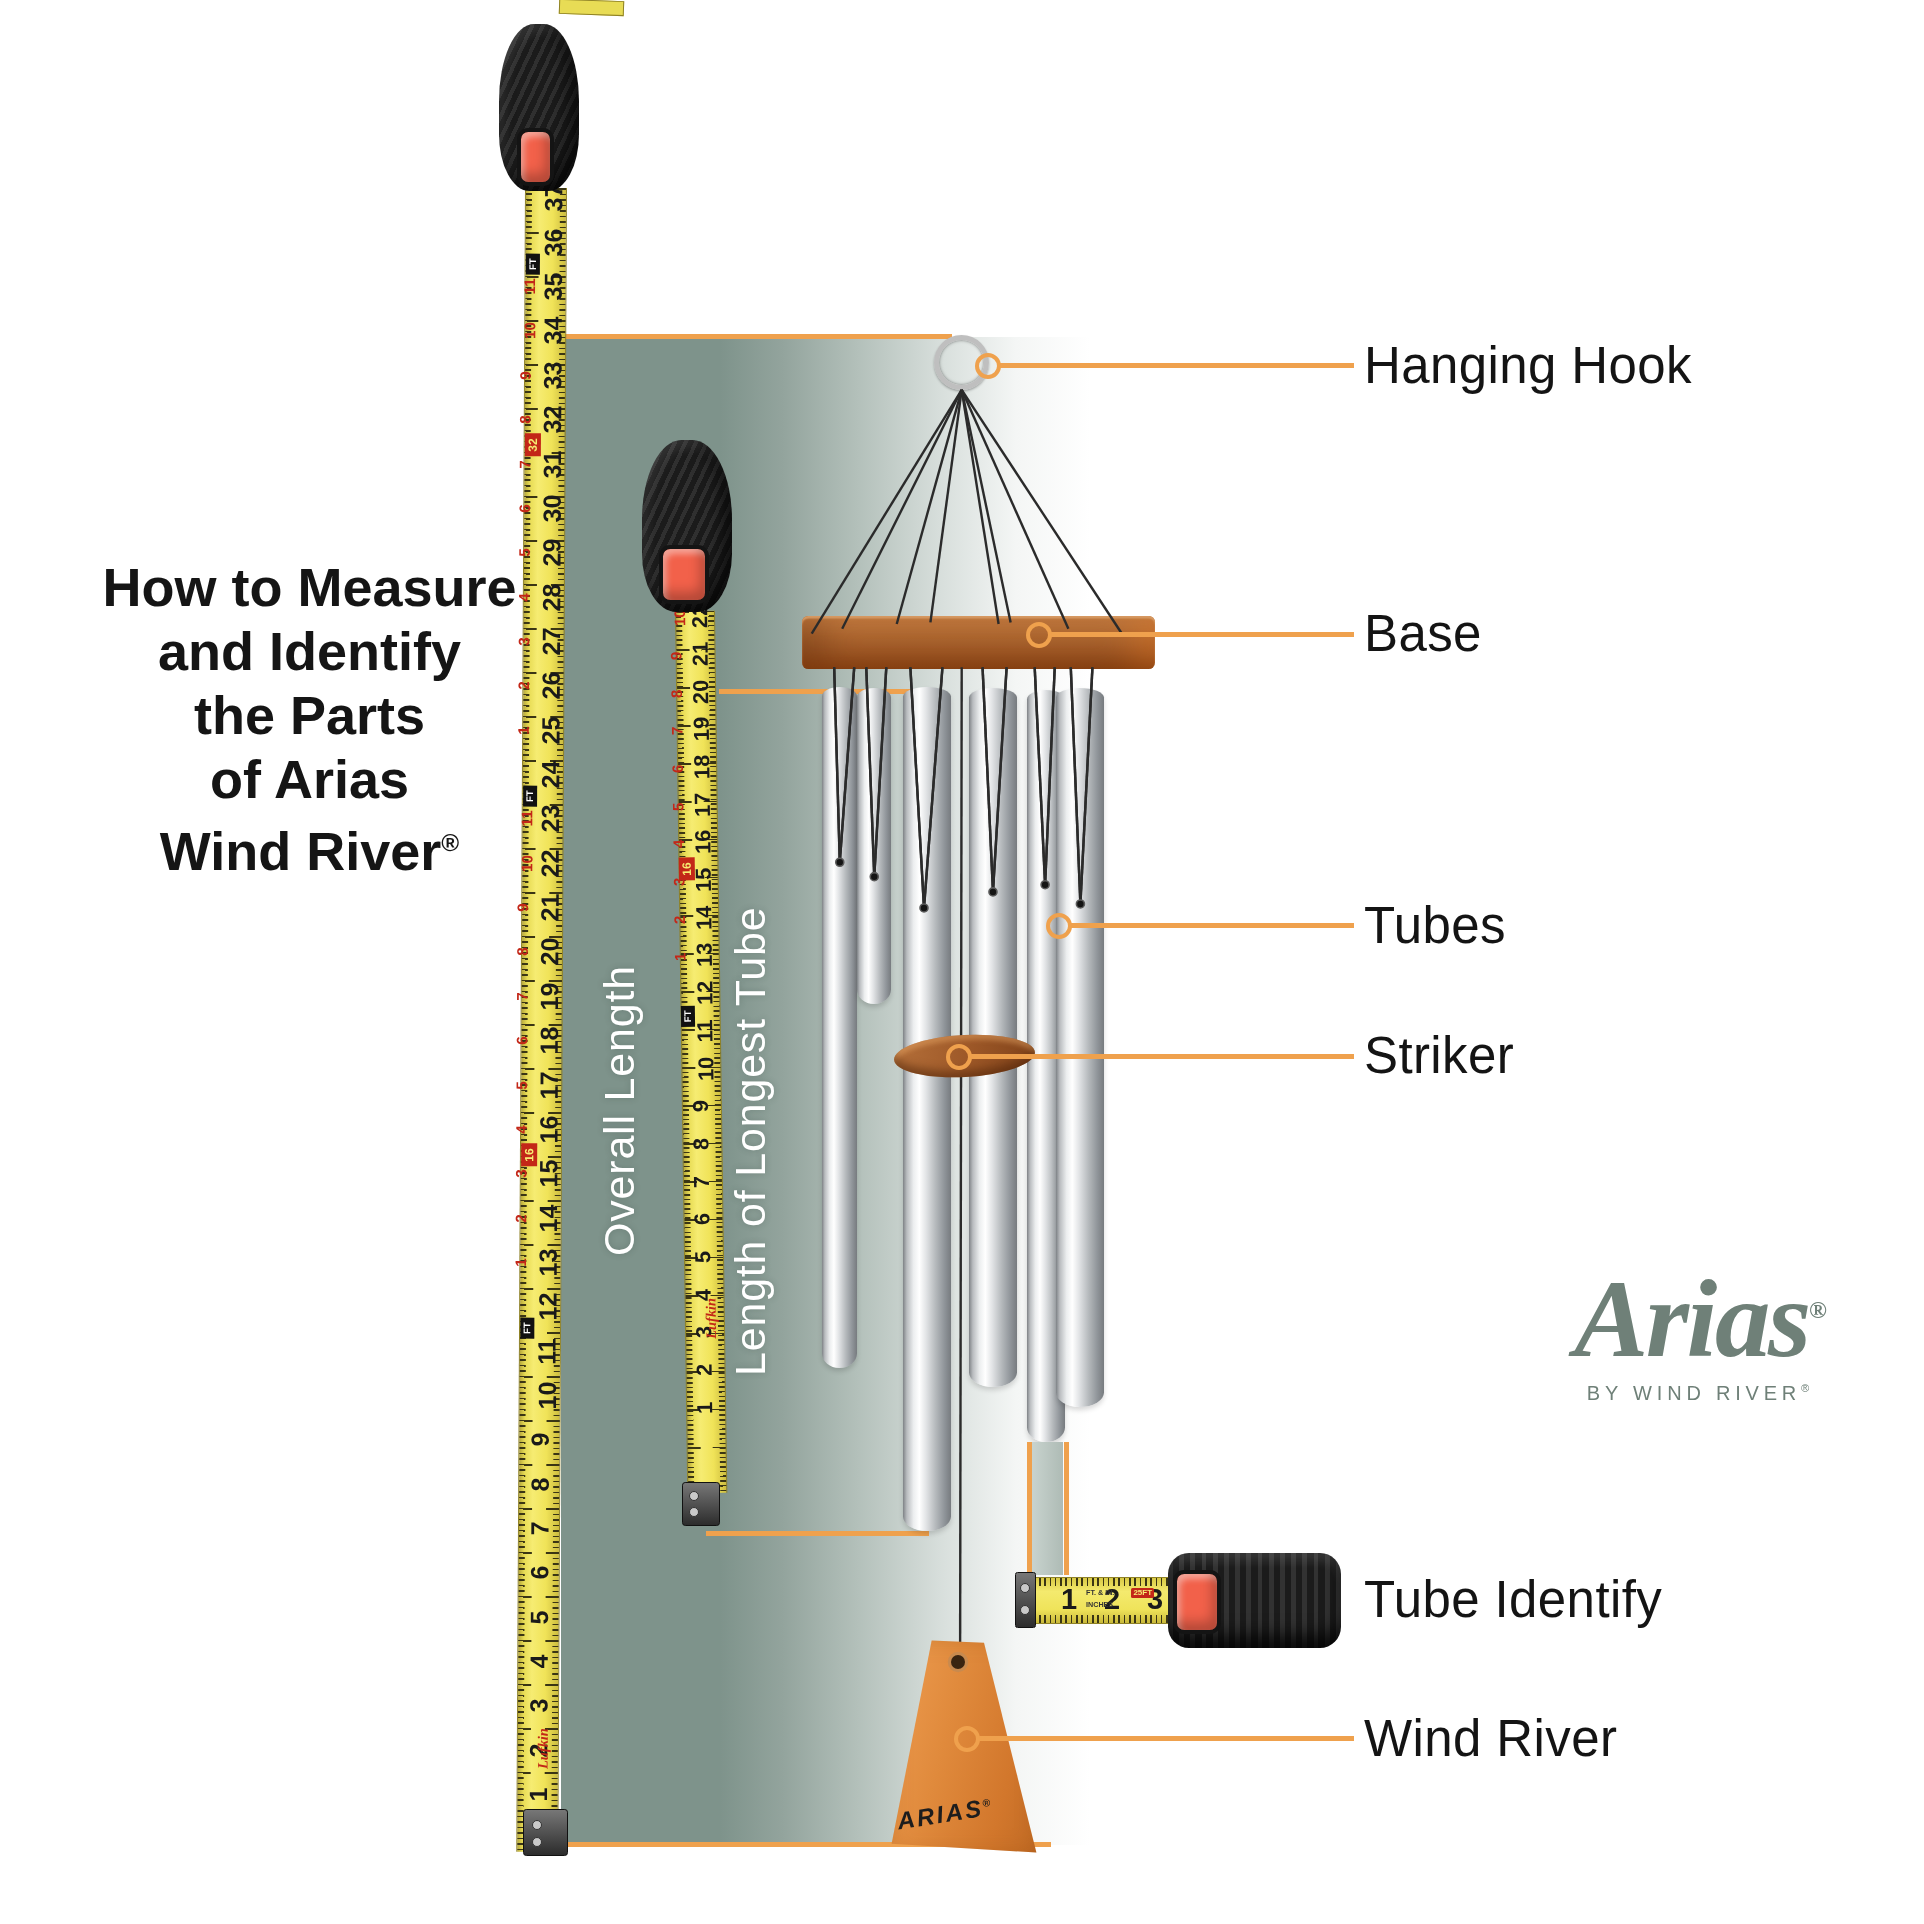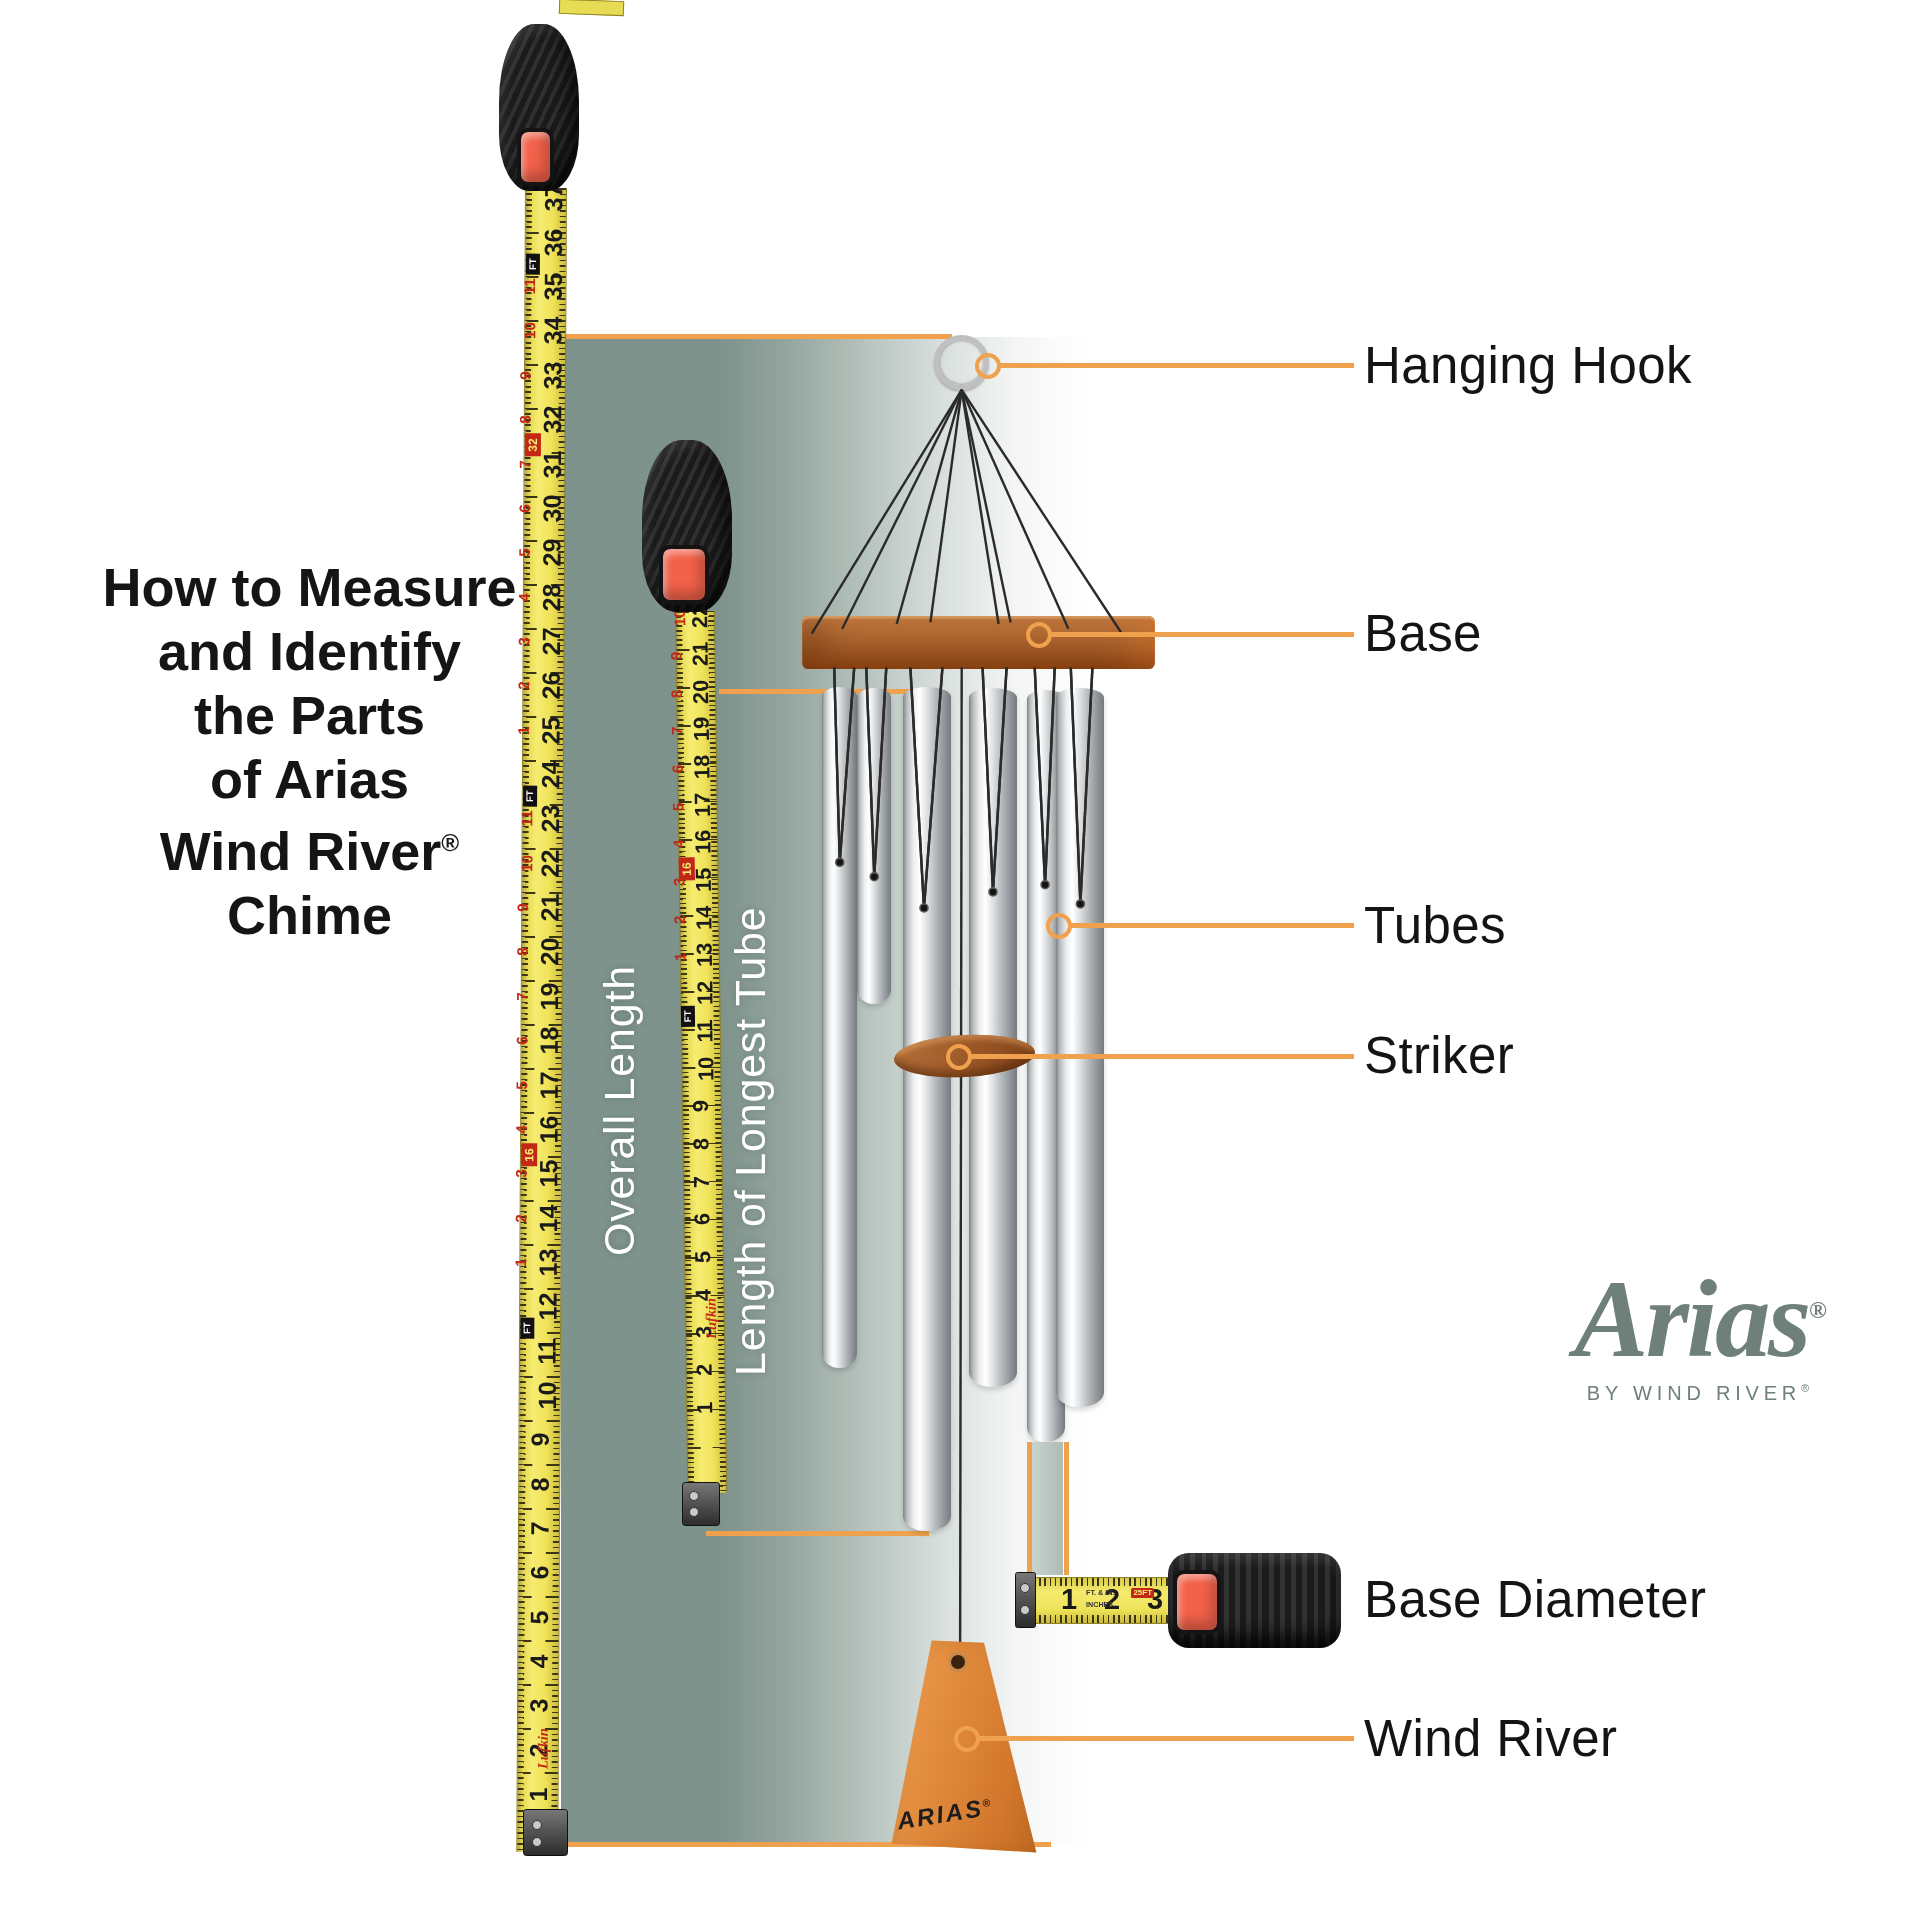--- a/index.html
+++ b/index.html
@@ -459,31 +459,30 @@
   <div class="abs oline" style="left:970px;top:1054px;width:384px;"></div>
   <div class="abs marker" style="left:946px;top:1044px;"></div>
   <div class="abs oline" style="left:977px;top:1736px;width:377px;"></div>
   <div class="abs marker" style="left:954px;top:1726px;"></div>
 
   <div id="labels">
       <div class="abs plabel" style="top: 334px; left: 1364px;">Hanging Hook</div>
       <div class="abs plabel" style="top: 602px; left: 1364px;">Base</div>
       <div class="abs plabel" style="top: 894px; left: 1364px;">Tubes</div>
       <div class="abs plabel" style="top: 1024px; left: 1364px;">Striker</div>
-      <div class="abs plabel" style="top: 1568px; left: 1364px;">Base Diameter</div>
+      <div class="abs plabel" style="top: 1568px; left: 1364px;">Tube Identify</div>
       <div class="abs plabel" style="top: 1707px; left: 1364px;">Wind River</div>
     </div>
 
   <div id="title" class="abs">
       <div><span>How to Measure</span></div>
       <div><span>and Identify</span></div>
       <div><span>the Parts</span></div>
       <div><span>of Arias</span></div>
       <div><span>Wind River</span><sup>®</sup></div>
-      <div><span>Chime</span></div>
     </div>
 
   <div id="logo" class="abs">
     <div class="script"><span>Arias</span><sup>®</sup></div>
     <div class="tag"><span>BY WIND RIVER</span><sup style="font-size:11.2px;">®</sup></div>
   </div>
 
 </div>
 
 

